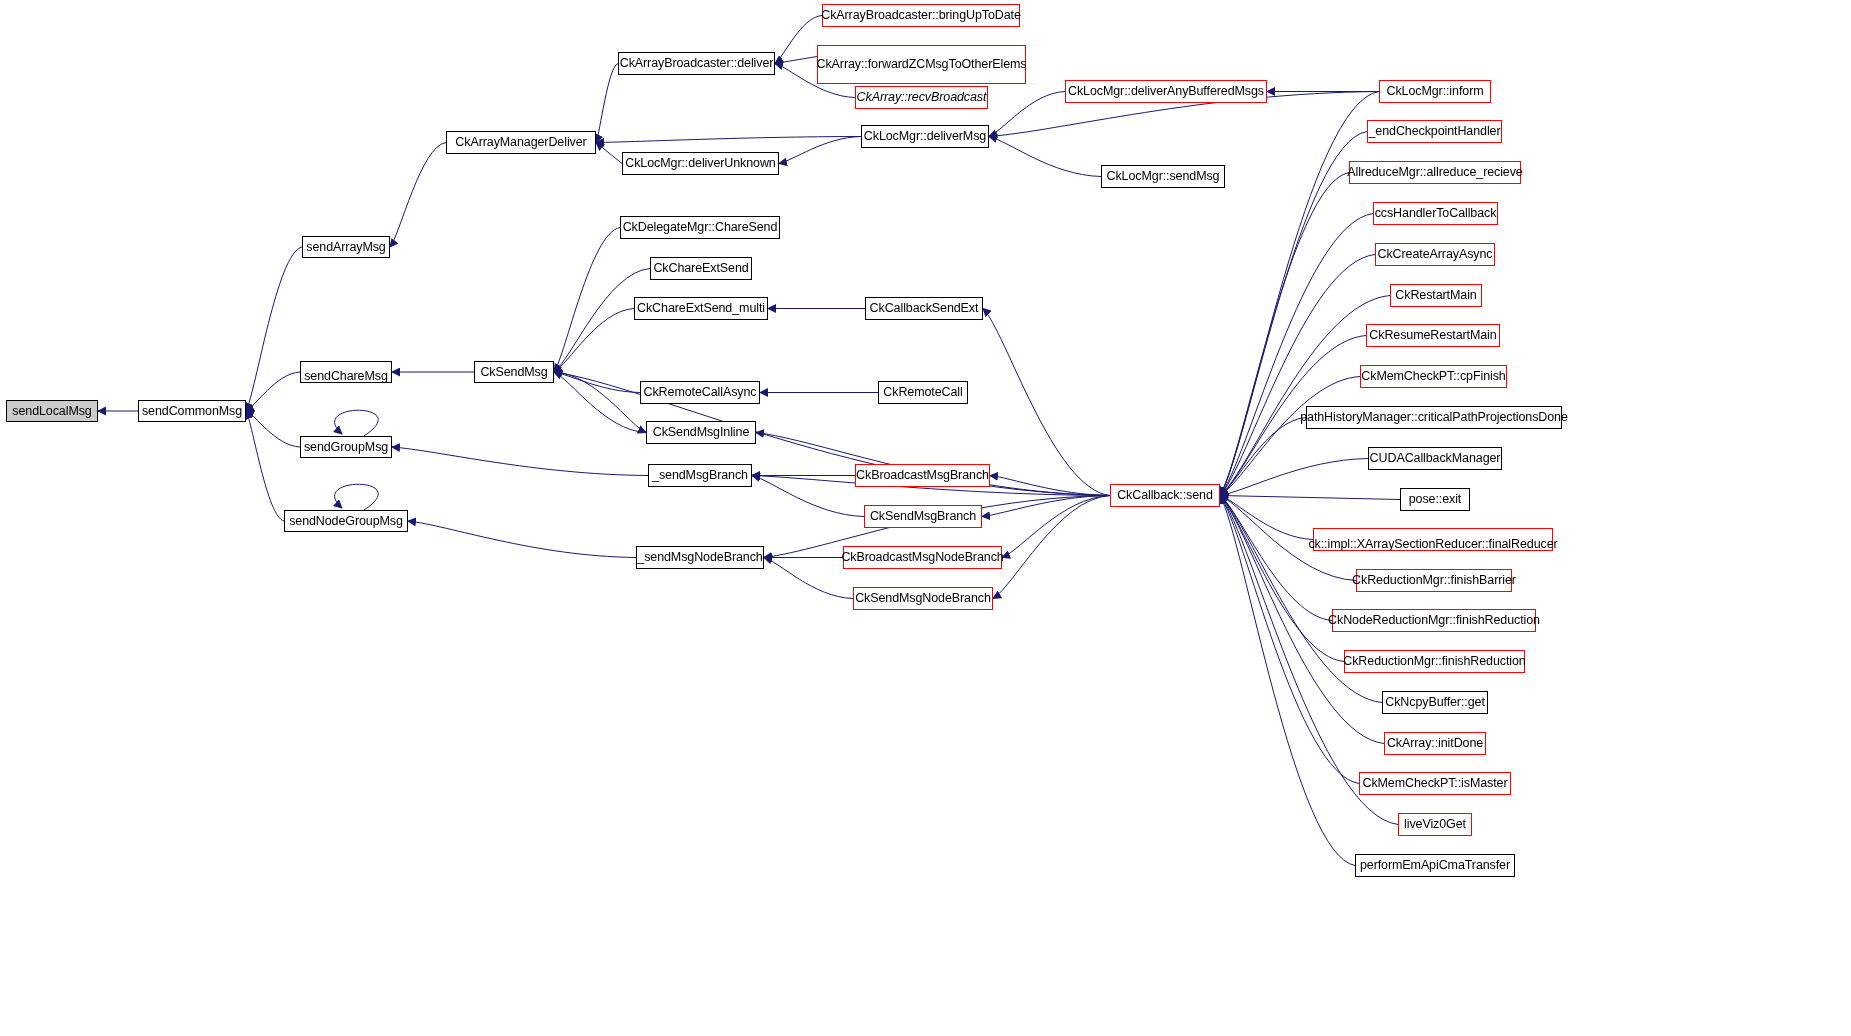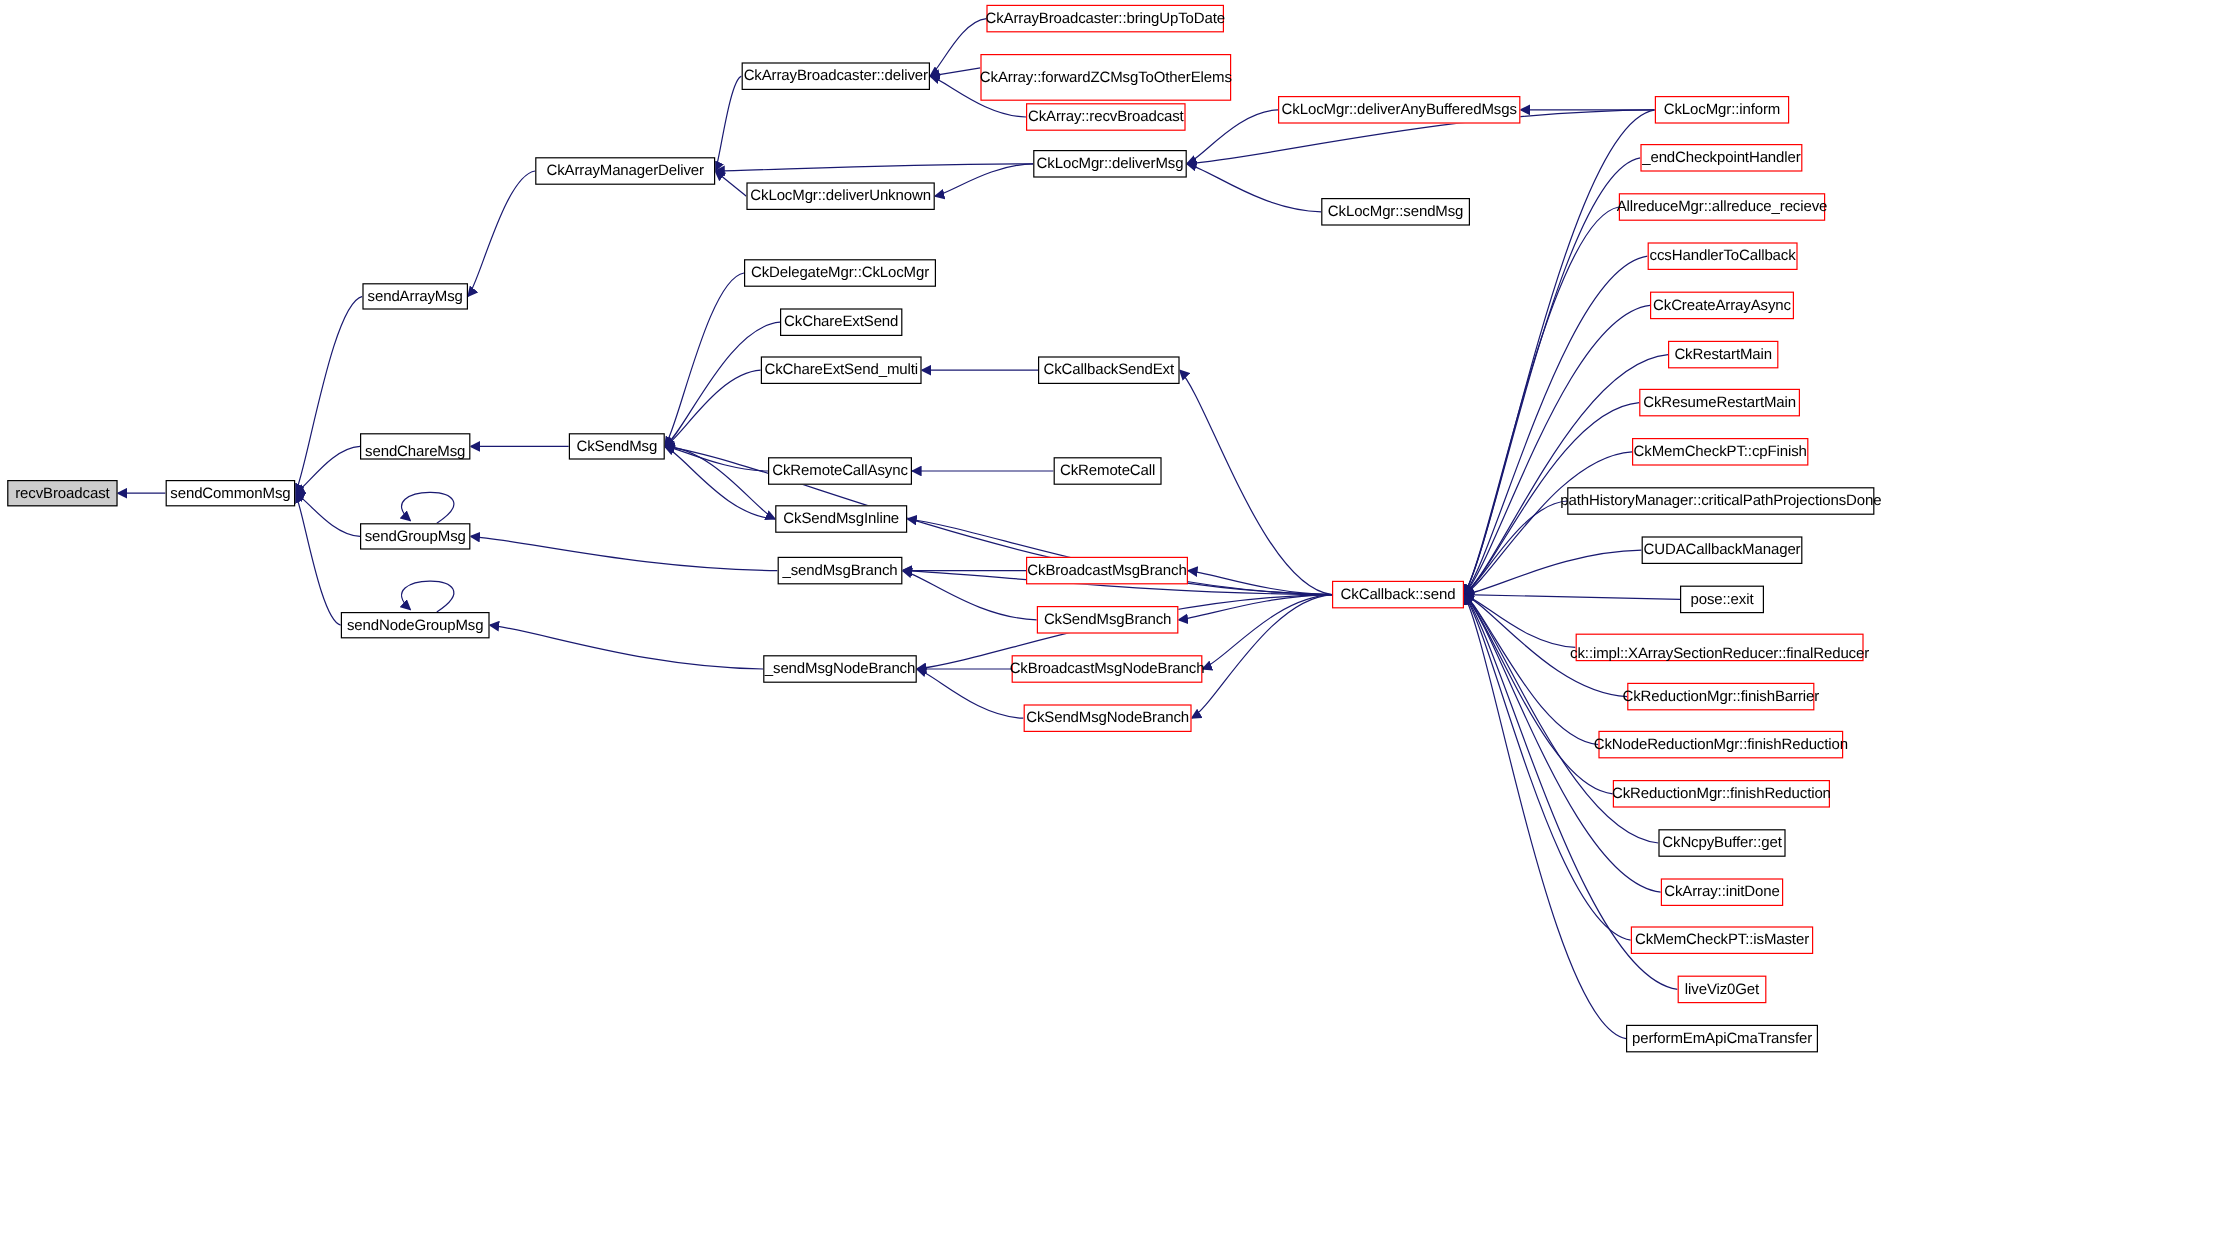--- a/index.html
+++ b/index.html
@@ -112,21 +112,21 @@
       <path d="M1332,620.5 C1281.6,616.3 1240.16,510.5 1220,495.5" fill="none" stroke="#191970" stroke-width="1" marker-end="url(#ah)"></path>
       <path d="M1344,661.5 C1288.2,655.9224 1242.32,515.42 1220,495.5" fill="none" stroke="#191970" stroke-width="1" marker-end="url(#ah)"></path>
       <path d="M1382,702.5 C1309.1,695.5448 1249.16,520.34 1220,495.5" fill="none" stroke="#191970" stroke-width="1" marker-end="url(#ah)"></path>
       <path d="M1384,743.5 C1310.2,735.1672 1249.52,525.26 1220,495.5" fill="none" stroke="#191970" stroke-width="1" marker-end="url(#ah)"></path>
       <path d="M1359,783.5 C1296.45,773.8232 1245.02,530.06 1220,495.5" fill="none" stroke="#191970" stroke-width="1" marker-end="url(#ah)"></path>
       <path d="M1398,824.5 C1317.9,813.7 1252.04,534.98 1220,495.5" fill="none" stroke="#191970" stroke-width="1" marker-end="url(#ah)"></path>
       <path d="M1355,865.5 C1294.25,854.7 1244.3,539.9 1220,495.5" fill="none" stroke="#191970" stroke-width="1" marker-end="url(#ah)"></path>
     </svg>
   <div id="nodes-layer">
       <div class="node current" style="left: 6px; top: 400px; width: 92px; height: 22px;">
-        <span>recvBroadcast</span>
+        <span>sendLocalMsg</span>
       </div>
       <div class="node" style="left: 138px; top: 400px; width: 108px; height: 22px;">
         <span>sendCommonMsg</span>
       </div>
       <div class="node" style="left: 302px; top: 236px; width: 88px; height: 22px;">
         <span>sendArrayMsg</span>
       </div>
       <div class="node" style="left: 300px; top: 361px; width: 92px; height: 22px; align-items: flex-end;">
         <span>sendChareMsg</span>
       </div>
@@ -141,21 +141,21 @@
       </div>
       <div class="node" style="left: 618px; top: 52px; width: 157px; height: 23px;">
         <span>CkArrayBroadcaster::deliver</span>
       </div>
       <div class="node red" style="left: 822px; top: 4px; width: 198px; height: 23px;">
         <span>CkArrayBroadcaster::bringUpToDate</span>
       </div>
       <div class="node red" style="left: 817px; top: 45px; width: 209px; height: 39px;">
         <span>CkArray::forwardZCMsgToOtherElems</span>
       </div>
-      <div class="node red" style="left: 855px; top: 86px; width: 133px; height: 23px;">
+      <div class="node red" style="left: 855px; top: 86px; width: 133px; height: 23px; font-style: italic;">
         <span>CkArray::recvBroadcast</span>
       </div>
       <div class="node" style="left: 622px; top: 152px; width: 157px; height: 23px;">
         <span>CkLocMgr::deliverUnknown</span>
       </div>
       <div class="node" style="left: 861px; top: 125px; width: 128px; height: 23px;">
         <span>CkLocMgr::deliverMsg</span>
       </div>
       <div class="node red" style="left: 1065px; top: 80px; width: 202px; height: 23px;">
         <span>CkLocMgr::deliverAnyBufferedMsgs</span>
@@ -163,21 +163,21 @@
       <div class="node" style="left: 1101px; top: 165px; width: 124px; height: 23px; text-align: center;">
         <span>CkLocMgr::sendMsg</span>
       </div>
       <div class="node red" style="left: 1379px; top: 80px; width: 112px; height: 23px;">
         <span>CkLocMgr::inform</span>
       </div>
       <div class="node" style="left: 474px; top: 361px; width: 80px; height: 22px;">
         <span>CkSendMsg</span>
       </div>
       <div class="node" style="left: 620px; top: 216px; width: 160px; height: 23px;">
-        <span>CkDelegateMgr::CkLocMgr</span>
+        <span>CkDelegateMgr::ChareSend</span>
       </div>
       <div class="node" style="left: 650px; top: 257px; width: 102px; height: 23px;">
         <span>CkChareExtSend</span>
       </div>
       <div class="node" style="left: 634px; top: 297px; width: 134px; height: 23px;">
         <span>CkChareExtSend_multi</span>
       </div>
       <div class="node" style="left: 865px; top: 297px; width: 118px; height: 23px;">
         <span>CkCallbackSendExt</span>
       </div>

